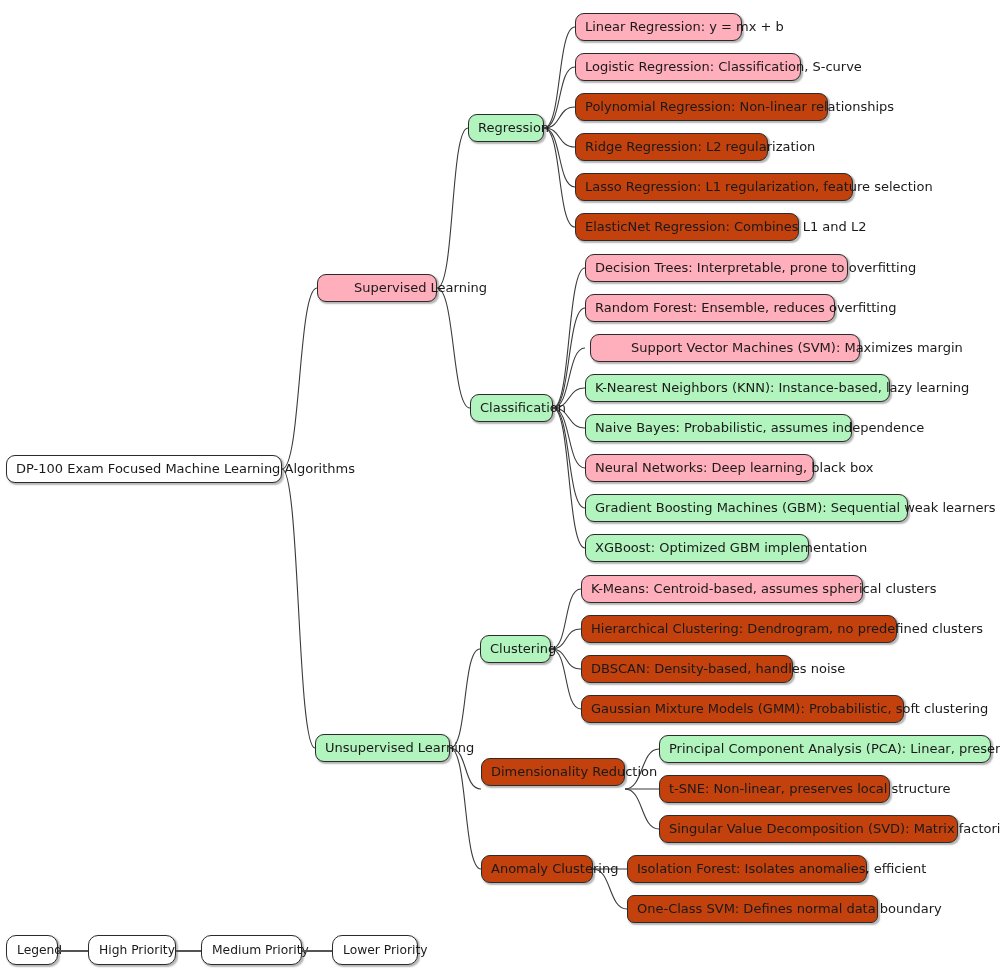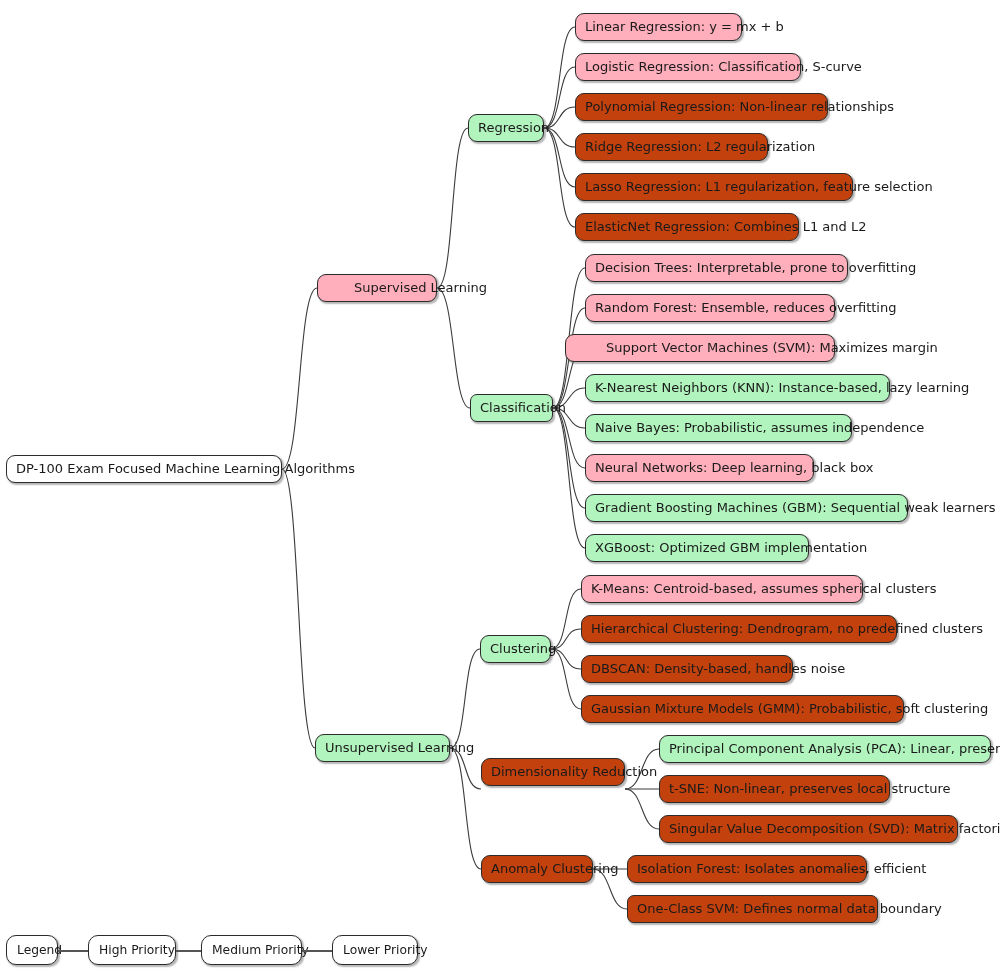--- a/index.html
+++ b/index.html
@@ -104,24 +104,24 @@
   <div id="nodes">
       <div class="node n-root" style="left: 6px; top: 455px; width: 276px;">DP-100 Exam Focused Machine Learning Algorithms</div>
       <div class="node n-pink" style="left: 317px; top: 274px; width: 120px; padding-left: 36px;">Supervised Learning</div>
       <div class="node n-green" style="left: 468px; top: 114px; width: 76px;">Regression</div>
       <div class="node n-pink" style="left: 575px; top: 13px; width: 167px;">Linear Regression: y = mx + b</div>
       <div class="node n-pink" style="left: 575px; top: 53px; width: 226px;">Logistic Regression: Classification, S-curve</div>
       <div class="node n-yellow" style="left: 575px; top: 93px; width: 253px;">Polynomial Regression: Non-linear relationships</div>
       <div class="node n-yellow" style="left: 575px; top: 133px; width: 193px;">Ridge Regression: L2 regularization</div>
       <div class="node n-yellow" style="left: 575px; top: 173px; width: 278px;">Lasso Regression: L1 regularization, feature selection</div>
       <div class="node n-yellow" style="left: 575px; top: 213px; width: 224px;">ElasticNet Regression: Combines L1 and L2</div>
-      <div class="node n-green" style="left: 470px; top: 394px; width: 83px; border-radius: 7px;">Classification</div>
+      <div class="node n-green" style="left: 470px; top: 394px; width: 83px;">Classification</div>
       <div class="node n-pink" style="left: 585px; top: 254px; width: 263px;">Decision Trees: Interpretable, prone to overfitting</div>
       <div class="node n-pink" style="left: 585px; top: 294px; width: 250px;">Random Forest: Ensemble, reduces overfitting</div>
-      <div class="node n-pink" style="left: 565px; top: 334px; width: 270px; padding-left: 40px;">Support Vector Machines (SVM): Maximizes margin</div>
+      <div class="node n-pink" style="left: 590px; top: 334px; width: 270px; padding-left: 40px;">Support Vector Machines (SVM): Maximizes margin</div>
       <div class="node n-green" style="left: 585px; top: 374px; width: 305px;">K-Nearest Neighbors (KNN): Instance-based, lazy learning</div>
       <div class="node n-green" style="left: 585px; top: 414px; width: 267px;">Naive Bayes: Probabilistic, assumes independence</div>
       <div class="node n-pink" style="left: 585px; top: 454px; width: 229px;">Neural Networks: Deep learning, black box</div>
       <div class="node n-green" style="left: 585px; top: 494px; width: 323px;">Gradient Boosting Machines (GBM): Sequential weak learners</div>
       <div class="node n-green" style="left: 585px; top: 534px; width: 224px;">XGBoost: Optimized GBM implementation</div>
       <div class="node n-green" style="left: 315px; top: 734px; width: 135px;">Unsupervised Learning</div>
       <div class="node n-green" style="left: 480px; top: 635px; width: 71px;">Clustering</div>
       <div class="node n-pink" style="left: 581px; top: 575px; width: 282px;">K-Means: Centroid-based, assumes spherical clusters</div>
       <div class="node n-yellow" style="left: 581px; top: 615px; width: 316px;">Hierarchical Clustering: Dendrogram, no predefined clusters</div>
       <div class="node n-yellow" style="left: 581px; top: 655px; width: 212px;">DBSCAN: Density-based, handles noise</div>

